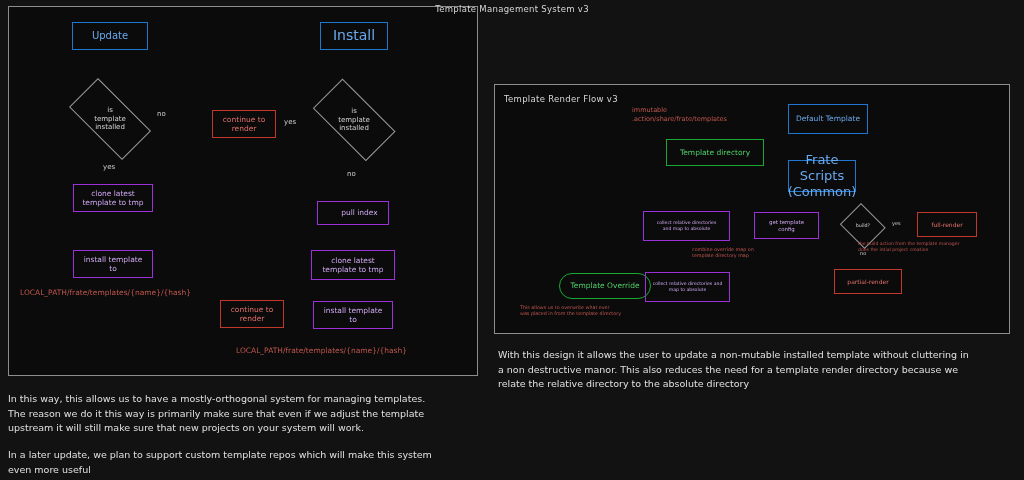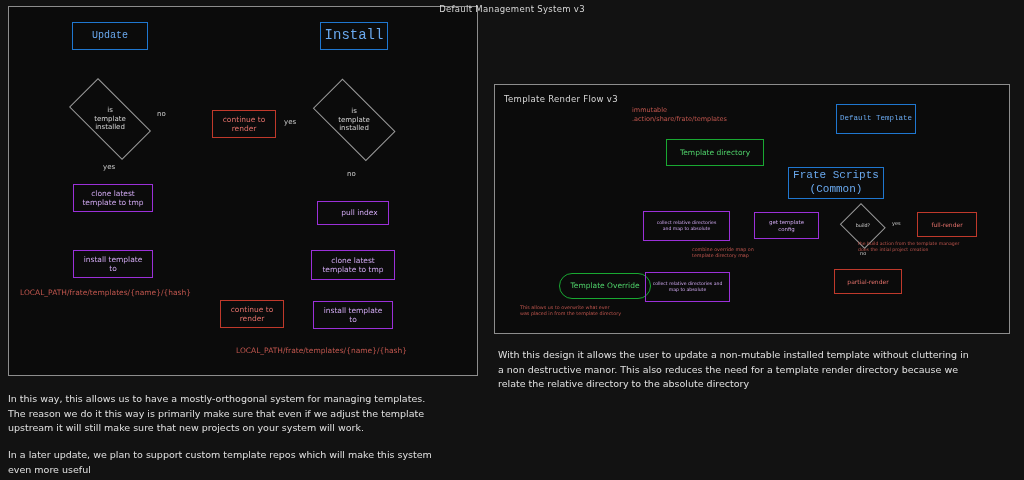--- a/index.html
+++ b/index.html
@@ -47,21 +47,21 @@
     position: absolute;
     box-sizing: border-box;
     display: flex;
     align-items: center;
     justify-content: center;
     text-align: center;
     line-height: 1.25;
     white-space: pre-line;
     background: transparent;
   }
-  .node.blue   { border: 1.5px solid #1f77d0; color: #6aa9ef; font-family: Liberation Mono, monospace; }
+  .node.blue   { border: 1.5px solid #1f77d0; color: #6aa9ef; }
   .node.purple { border: 1.5px solid #9b30d9; color: #cfa8f0; }
   .node.red    { border: 1.5px solid #c0392b; color: #e2706a; }
   .node.green  { border: 1.5px solid #19a832; color: #4fd16a; margin-left: 29px; }
 
   
   .diamond {
     position: absolute;
     display: flex;
     align-items: center;
     justify-content: center;
@@ -157,21 +157,21 @@
 
       <line x1="869" y1="243" x2="869" y2="268"></line>
 
       <line x1="622" y1="287" x2="646" y2="287"></line>
 
       <line x1="686" y1="272" x2="686" y2="243"></line>
     </g>
   </svg>
 
   <div class="panel" id="panel-left"></div>
-  <div class="panel-title" id="title-left">Default Management System v3</div>
+  <div class="panel-title" id="title-left">Template Management System v3</div>
 
   <div class="node blue" style="left:72px; top:22px; width:76px; height:28px; font-size:10px;">Update</div>
 
   <div class="node blue" style="left:320px; top:22px; width:68px; height:28px; font-size:14px;">Install</div>
 
   <div class="diamond" style="left:57px; top:90px; width:106px; height:58px; font-size:7px;">
     <span class="dshape"></span>
     <span class="dlabel">is
 template
 installed</span>
@@ -213,23 +213,23 @@
   <div class="note red" style="left:236px; top:346px; font-size:7.5px;">LOCAL_PATH/frate/templates/{name}/{hash}</div>
 
   <div class="panel" id="panel-right"></div>
   <div class="panel-title" id="title-right" style="left:504px; top:94px;">Template Render Flow v3</div>
 
   <div class="note red" style="left:632px; top:106px; font-size:6.5px;">immutable
 .action/share/frate/templates</div>
 
   <div class="node green" style="left:637px; top:139px; width:98px; height:27px; font-size:7.5px;">Template directory</div>
 
-  <div class="node blue" style="left:788px; top:104px; width:80px; height:30px; font-size:7.5px;margin-left:48px;">Default Template</div>
-
-  <div class="node blue" style="left:788px; top:167px; width:96px; height:32px; font-size:11px;">Frate Scripts
+  <div class="node blue" style="left:788px; top:104px; width:80px; height:30px; font-size:7.5px;">Default Template</div>
+
+  <div class="node blue" style="left:788px; top:160px; width:68px; height:32px; font-size:13px;">Frate Scripts
 (Common)</div>
 
   <div class="node purple" style="left:643px; top:211px; width:87px; height:30px; font-size:4.6px;">collect relative directories
 and map to absolute</div>
 
   <div class="node purple" style="left:754px; top:212px; width:65px; height:27px; font-size:5.4px;">get template
 config</div>
 
   <div class="diamond" style="left:838px; top:205px; width:50px; height:42px; font-size:4.8px;">
     <span class="dshape"></span>

